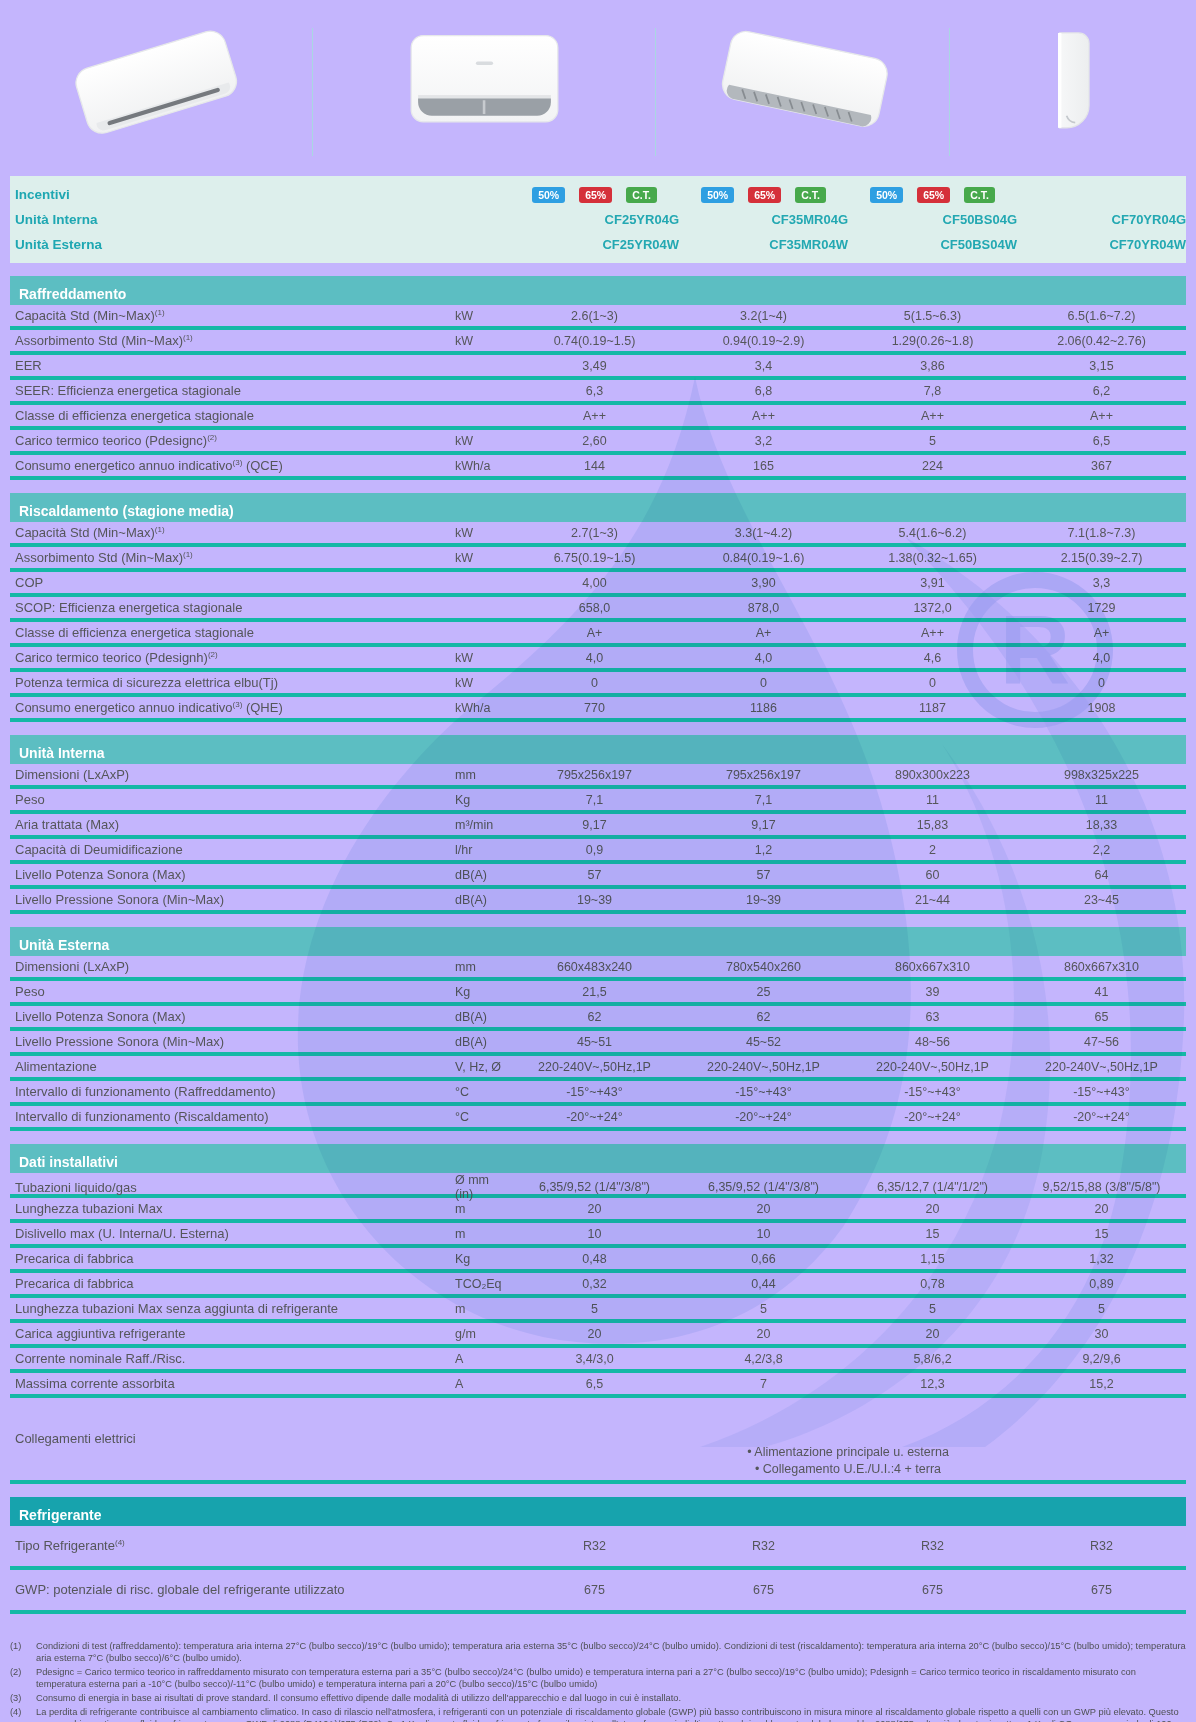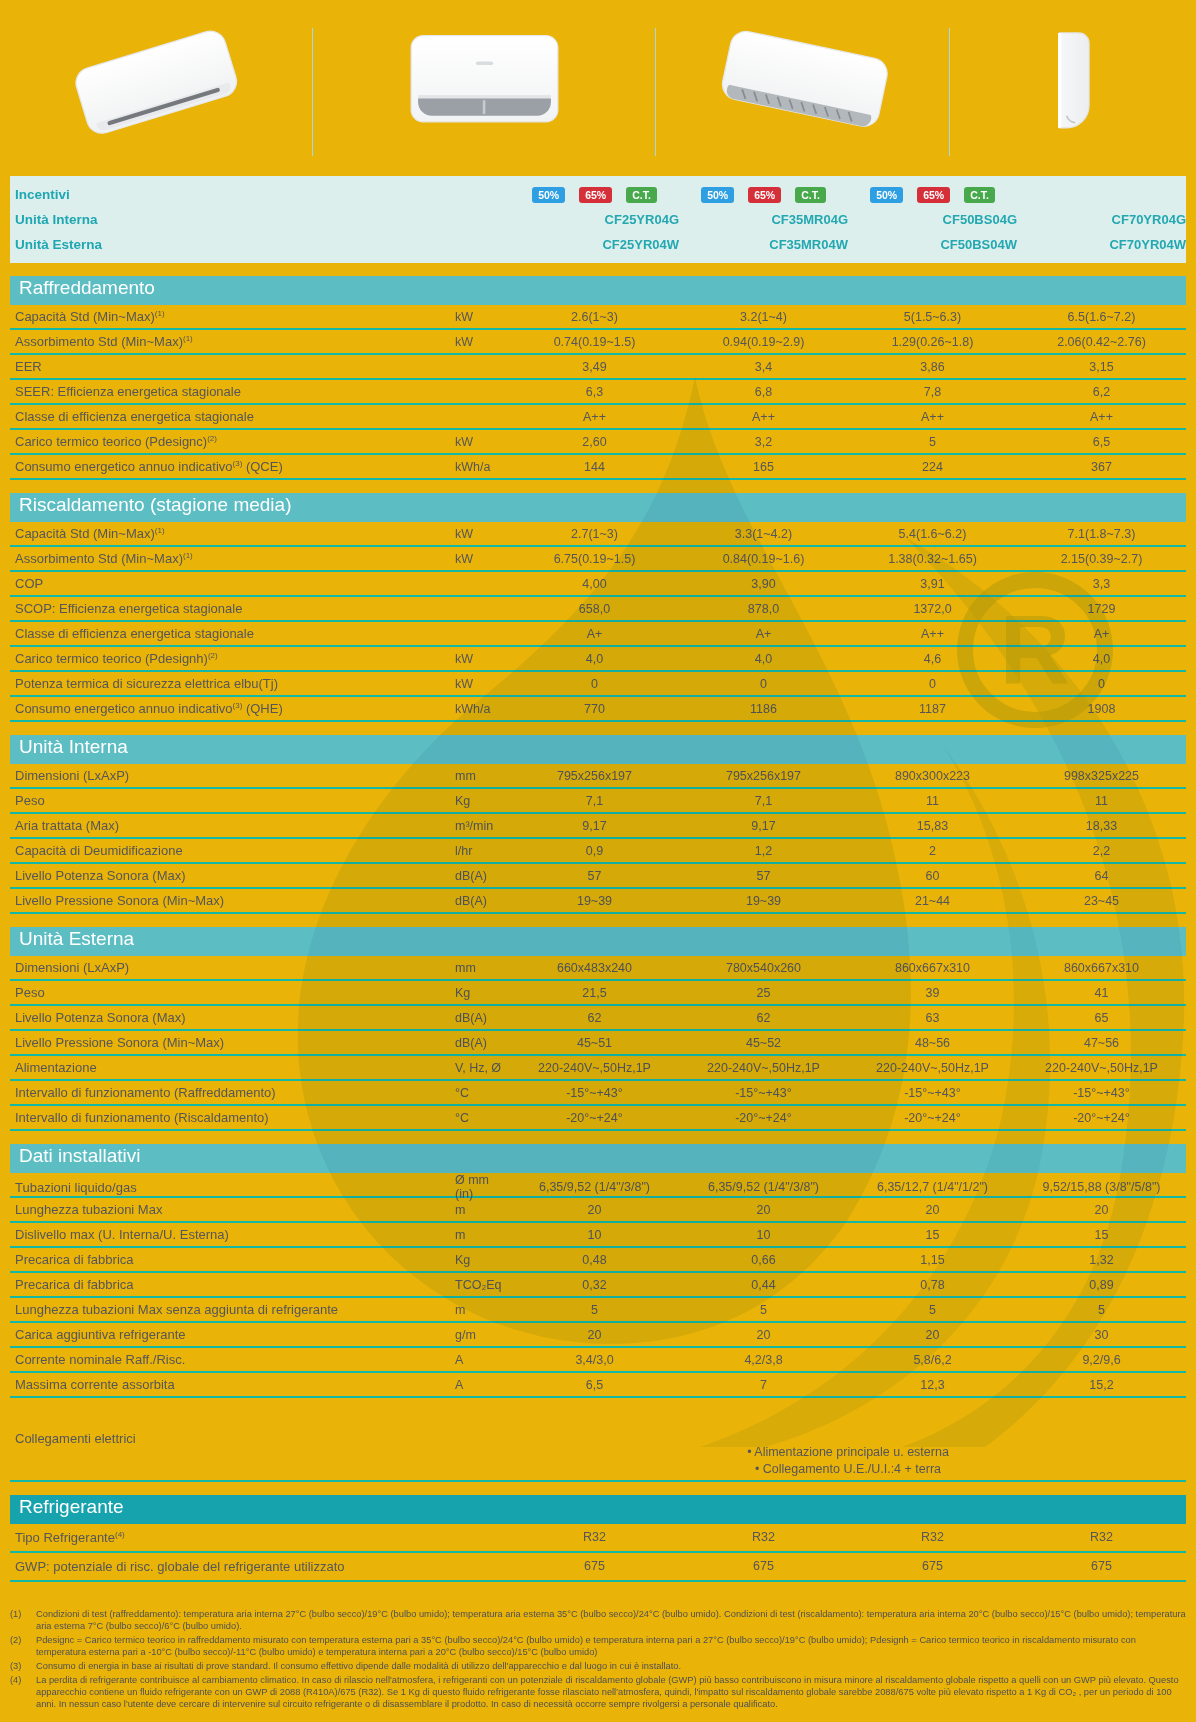--- a/index.html
+++ b/index.html
@@ -1,18 +1,18 @@
 <!DOCTYPE html>
 <html><head>
 <meta charset="utf-8">
 <style>
   * { box-sizing: border-box; margin: 0; padding: 0; }
   html,body { background:#fff; }
   body { width:1196px; font-family:"Liberation Sans",sans-serif; color:#55565a; }
-  .page { position:relative; width:1196px; height:1722px; overflow:hidden; background:#eab308; }
+  .page { position:relative; width:1196px; height:1722px; overflow:hidden; background:#c4b5fd; }
 
   
   .product-band { display:grid; grid-template-columns:313px 343px 294px 246px; height:158px; margin-top:4px; }
   .product-cell { position:relative; display:flex; align-items:center; justify-content:center; }
   .product-cell:not(:last-child)::after { content:""; position:absolute; right:0; top:24px; bottom:6px; width:1px; background:#a9d7e2; }
   .product-cell svg { height:138px; }
 
   
   .hrow, .row { display:grid; grid-template-columns:415px 85px repeat(4,1fr); align-items:center; }
 
@@ -20,24 +20,24 @@
   .header-block { margin:14px 10px 13px; background:#ddefec; padding:6px 0; }
   .hrow { height:25px; }
   .hlabel { color:#1ea7b2; font-weight:bold; font-size:13.5px; padding-left:5px; }
   .cell.val { text-align:center; }
   .model { color:#23a8b2; font-weight:bold; font-size:13px; text-align:right; }
   .badge-slot { display:flex; justify-content:center; gap:14px; }
   .badge { display:inline-block; padding:1px 6px; border-radius:3px; color:#fff; font-weight:bold; font-size:10.5px; line-height:14px; }
 
   
   .section { margin:0 10px 13px; }
-  .section-header { background:#5cbec2; color:#fff; font-weight:normal; font-size:19px; padding:1px 9px; height:29px; }
+  .section-header { background:#5cbec2; color:#fff; font-weight:bold; font-size:14px; padding:10px 9px; height:29px; }
   .section-header.dark { background:#17a3ad; }
-  .row { height:25px; border-bottom:2px solid #14b8a6; font-size:13px; }
-  .section.dark-rows .row { height:29px; }
+  .row { height:25px; border-bottom:4px solid #14b8a6; font-size:13px; }
+  .section.dark-rows .row { height:44px; }
   .row .label { padding-left:5px; }
   .row .label sup { font-size:8px; vertical-align:super; }
   .row .unit { padding-left:30px; font-size:12.5px; }
   .row .val { text-align:center; font-size:12.5px; }
   .row .spanv { grid-column:3/7; text-align:center; font-size:12.5px; line-height:1.35; padding:2px 0;margin-top:44px; }
   .row.tall { height:auto; min-height:42px; }
 
   
   .footnotes { margin:26px 10px 0; }
   .footnote { display:flex; font-size:9.3px; line-height:1.3; color:#4e5054; margin-bottom:2px; }

